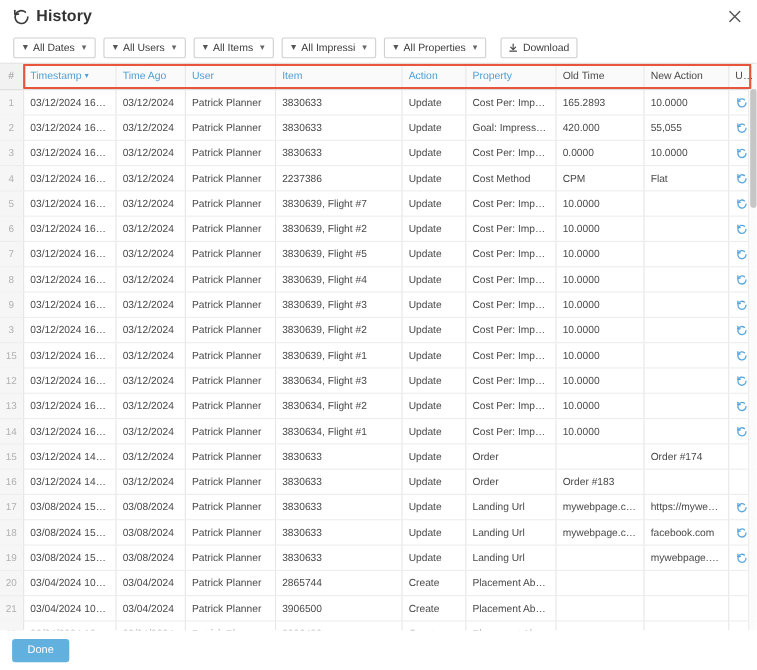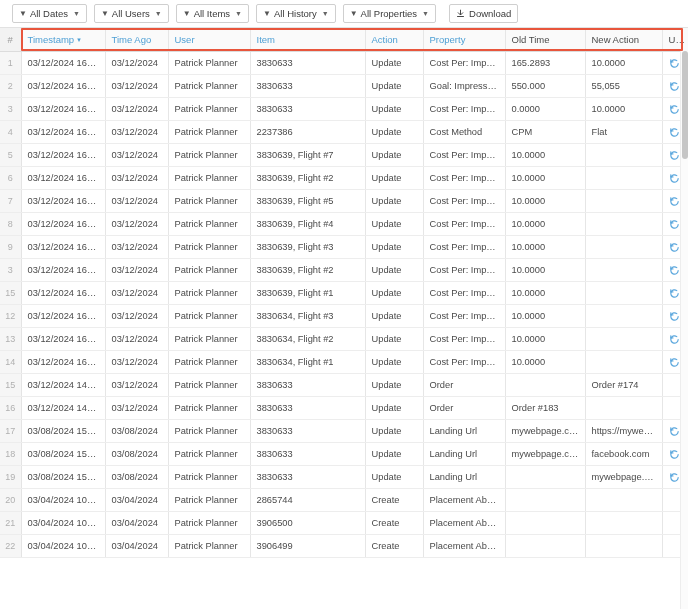--- a/index.html
+++ b/index.html
@@ -242,40 +242,55 @@
     font-family: "Liberation Sans", sans-serif;
     cursor: pointer;
     line-height: 21px;
   }
 </style>
 </head>
 <body>
 
 <div class="dialog">
 
+  <div class="titlebar">
+    <span class="title-icon">
+      <svg viewBox="0 0 24 24" width="17" height="17" fill="none" stroke="currentColor" stroke-width="2.1" stroke-linecap="round" stroke-linejoin="round">
+        <path d="M3.5 8.2 L3.5 3.6"></path>
+        <path d="M20.2 12a8.2 8.2 0 1 1-3.1-6.4"></path>
+        <path d="M3.5 8.2 L8.2 8.2"></path>
+      </svg>
+    </span>
+    <span class="title-text">History</span>
+    <span class="close-btn">
+      <svg viewBox="0 0 24 24" width="18" height="18" fill="none" stroke="currentColor" stroke-width="1.7" stroke-linecap="round">
+        <path d="M6 6 L18 18 M18 6 L6 18"></path>
+      </svg>
+    </span>
+  </div>
 
   <div class="toolbar">
     <div class="tbtn">
       <span class="fglyph">▼</span>
       <span>All Dates</span>
       <span class="caret">▼</span>
     </div>
     <div class="tbtn">
       <span class="fglyph">▼</span>
       <span>All Users</span>
       <span class="caret">▼</span>
     </div>
     <div class="tbtn">
       <span class="fglyph">▼</span>
       <span>All Items</span>
       <span class="caret">▼</span>
     </div>
     <div class="tbtn">
       <span class="fglyph">▼</span>
-      <span>All History</span>
+      <span>All Impressi</span>
       <span class="caret">▼</span>
     </div>
     <div class="tbtn">
       <span class="fglyph">▼</span>
       <span>All Properties</span>
       <span class="caret">▼</span>
     </div>
     <div class="tbtn tbtn-download">
       <span class="dl-icon">
         <svg viewBox="0 0 24 24" width="9" height="9" fill="none" stroke="currentColor" stroke-width="2.6" stroke-linecap="round" stroke-linejoin="round">
@@ -336,21 +351,21 @@
                 </svg></span></td>
           </tr>
           <tr>
             <td class="numcol">2</td>
             <td>03/12/2024 16:28:11</td>
             <td>03/12/2024</td>
             <td>Patrick Planner</td>
             <td>3830633</td>
             <td>Update</td>
             <td>Goal: Impressions</td>
-            <td>550.000</td>
+            <td>420.000</td>
             <td>55,055</td>
             <td class="undocell lastcol"><span class="undo-icon"><svg viewBox="0 0 24 24" width="11" height="11" fill="none" stroke="currentColor" stroke-width="2.6" stroke-linecap="round" stroke-linejoin="round">
                   <path d="M4 8.5 L4 3.8"></path>
                   <path d="M20 12a8 8 0 1 1-3-6.2"></path>
                   <path d="M4 8.5 L8.6 8.5"></path>
                 </svg></span></td>
           </tr>
           <tr>
             <td class="numcol">3</td>
             <td>03/12/2024 16:28:03</td>
@@ -652,13 +667,16 @@
             <td class="undocell lastcol"></td>
           </tr>
         </tbody>
     </table>
 
     <div class="vscroll">
       <div class="vthumb"></div>
     </div>
   </div>
 
+  <div class="footer">
+    <button class="done-btn">Done</button>
+  </div>
 </div>
 
 </body></html>

